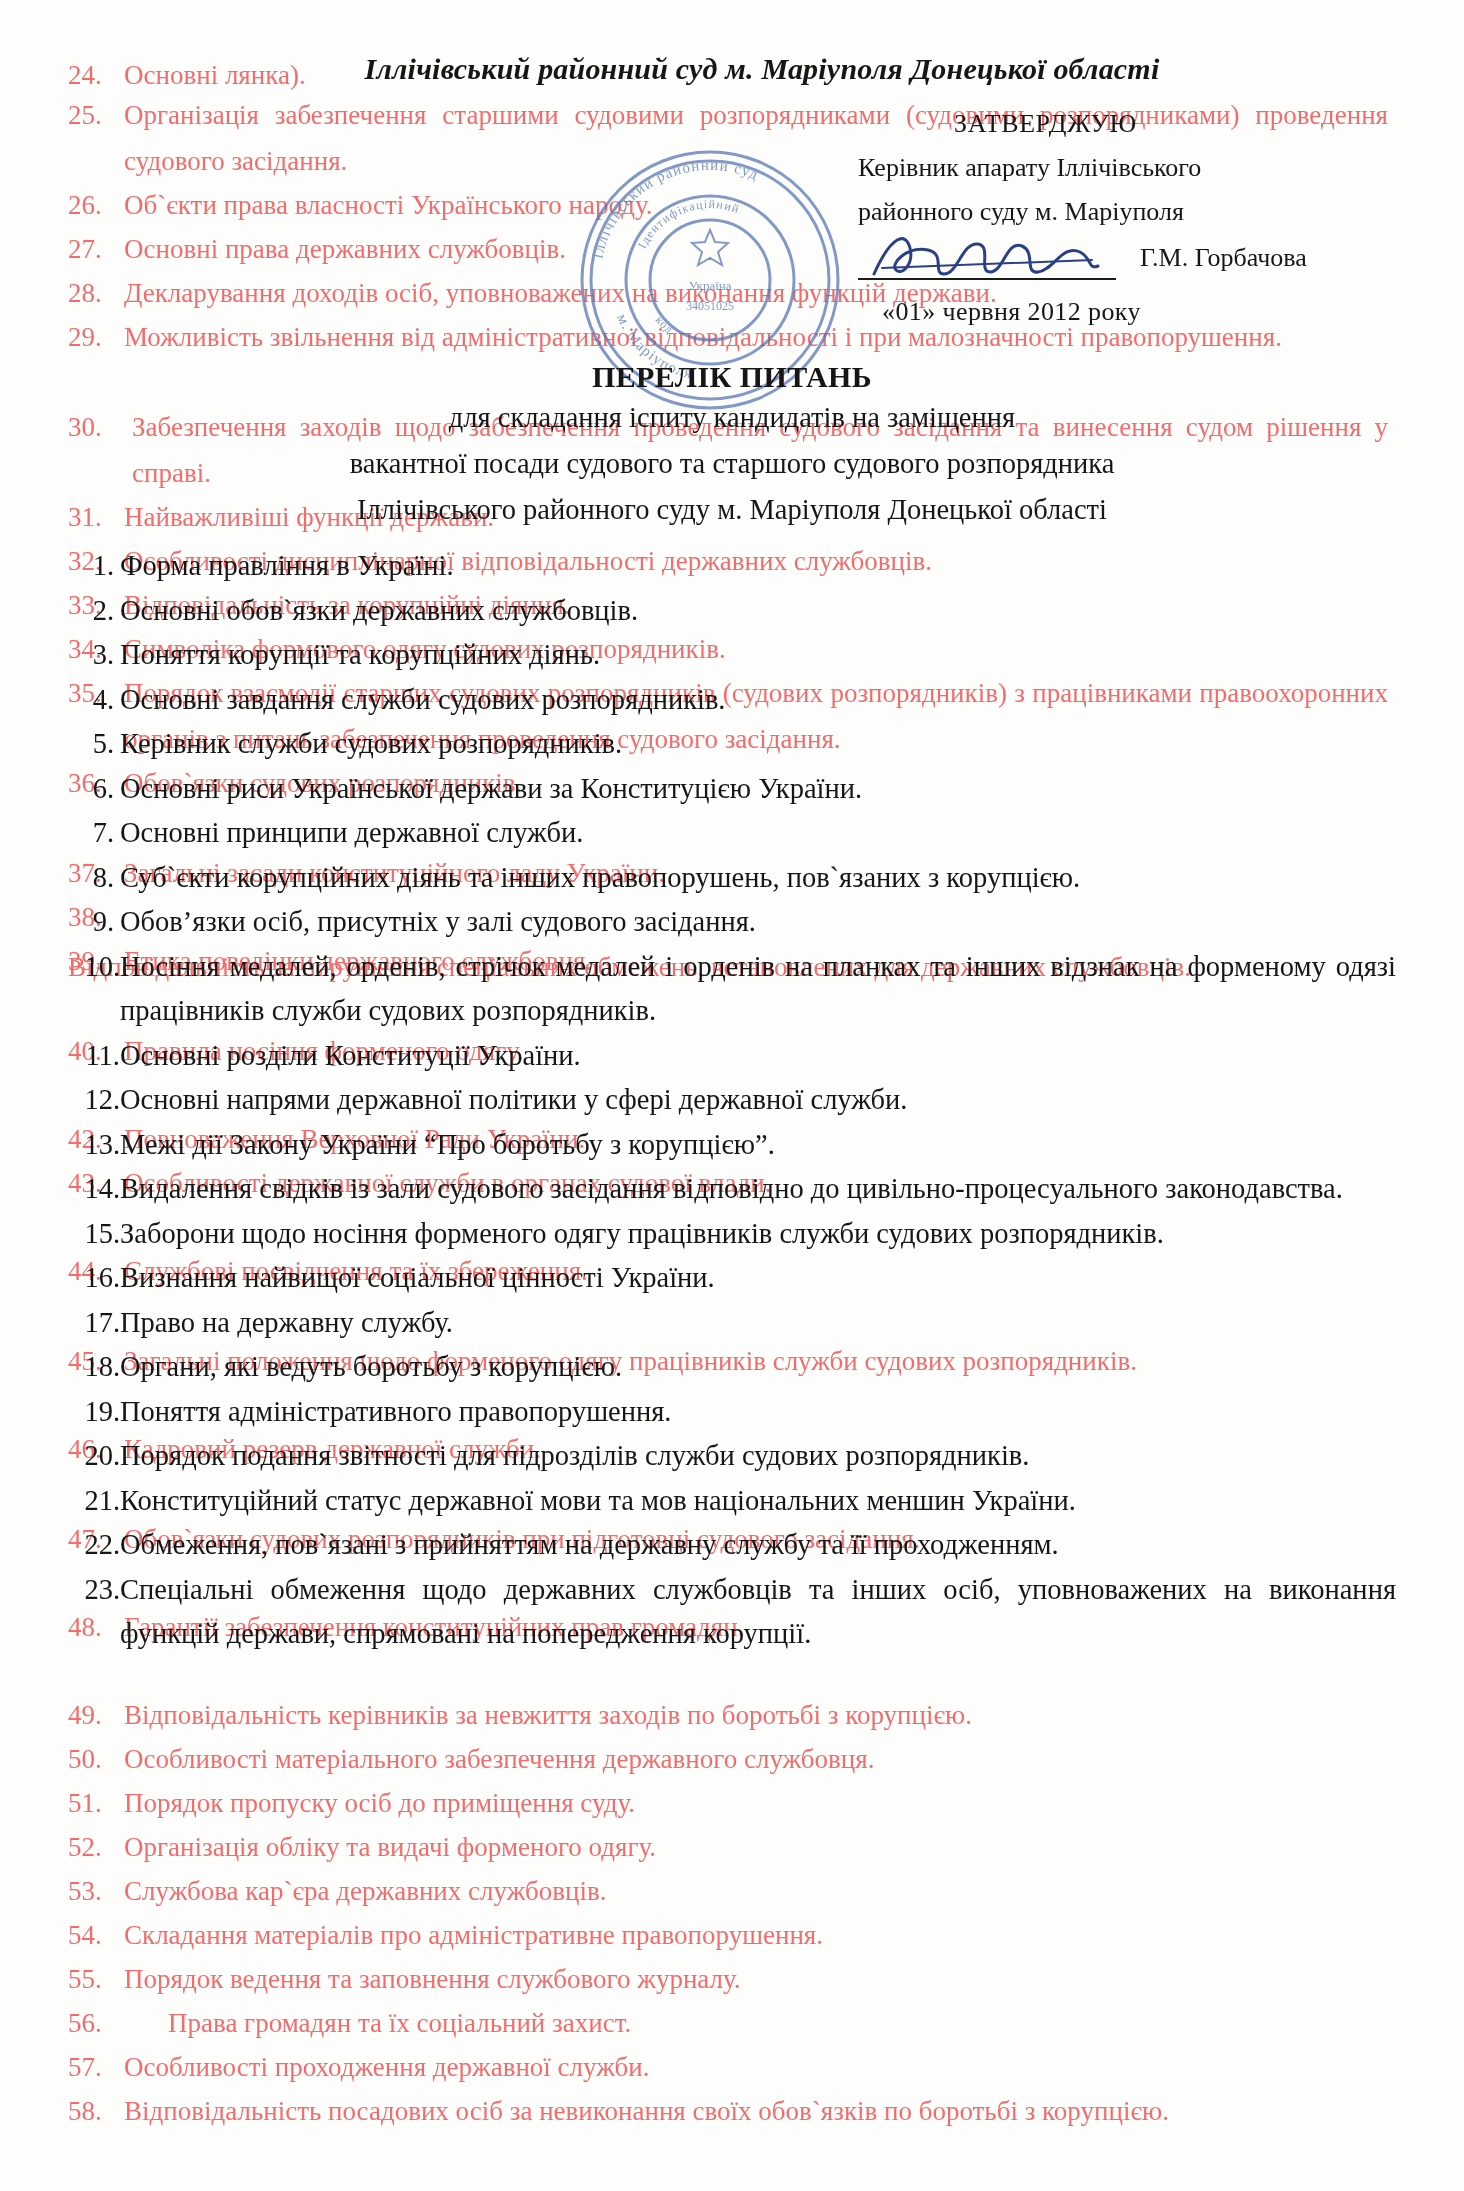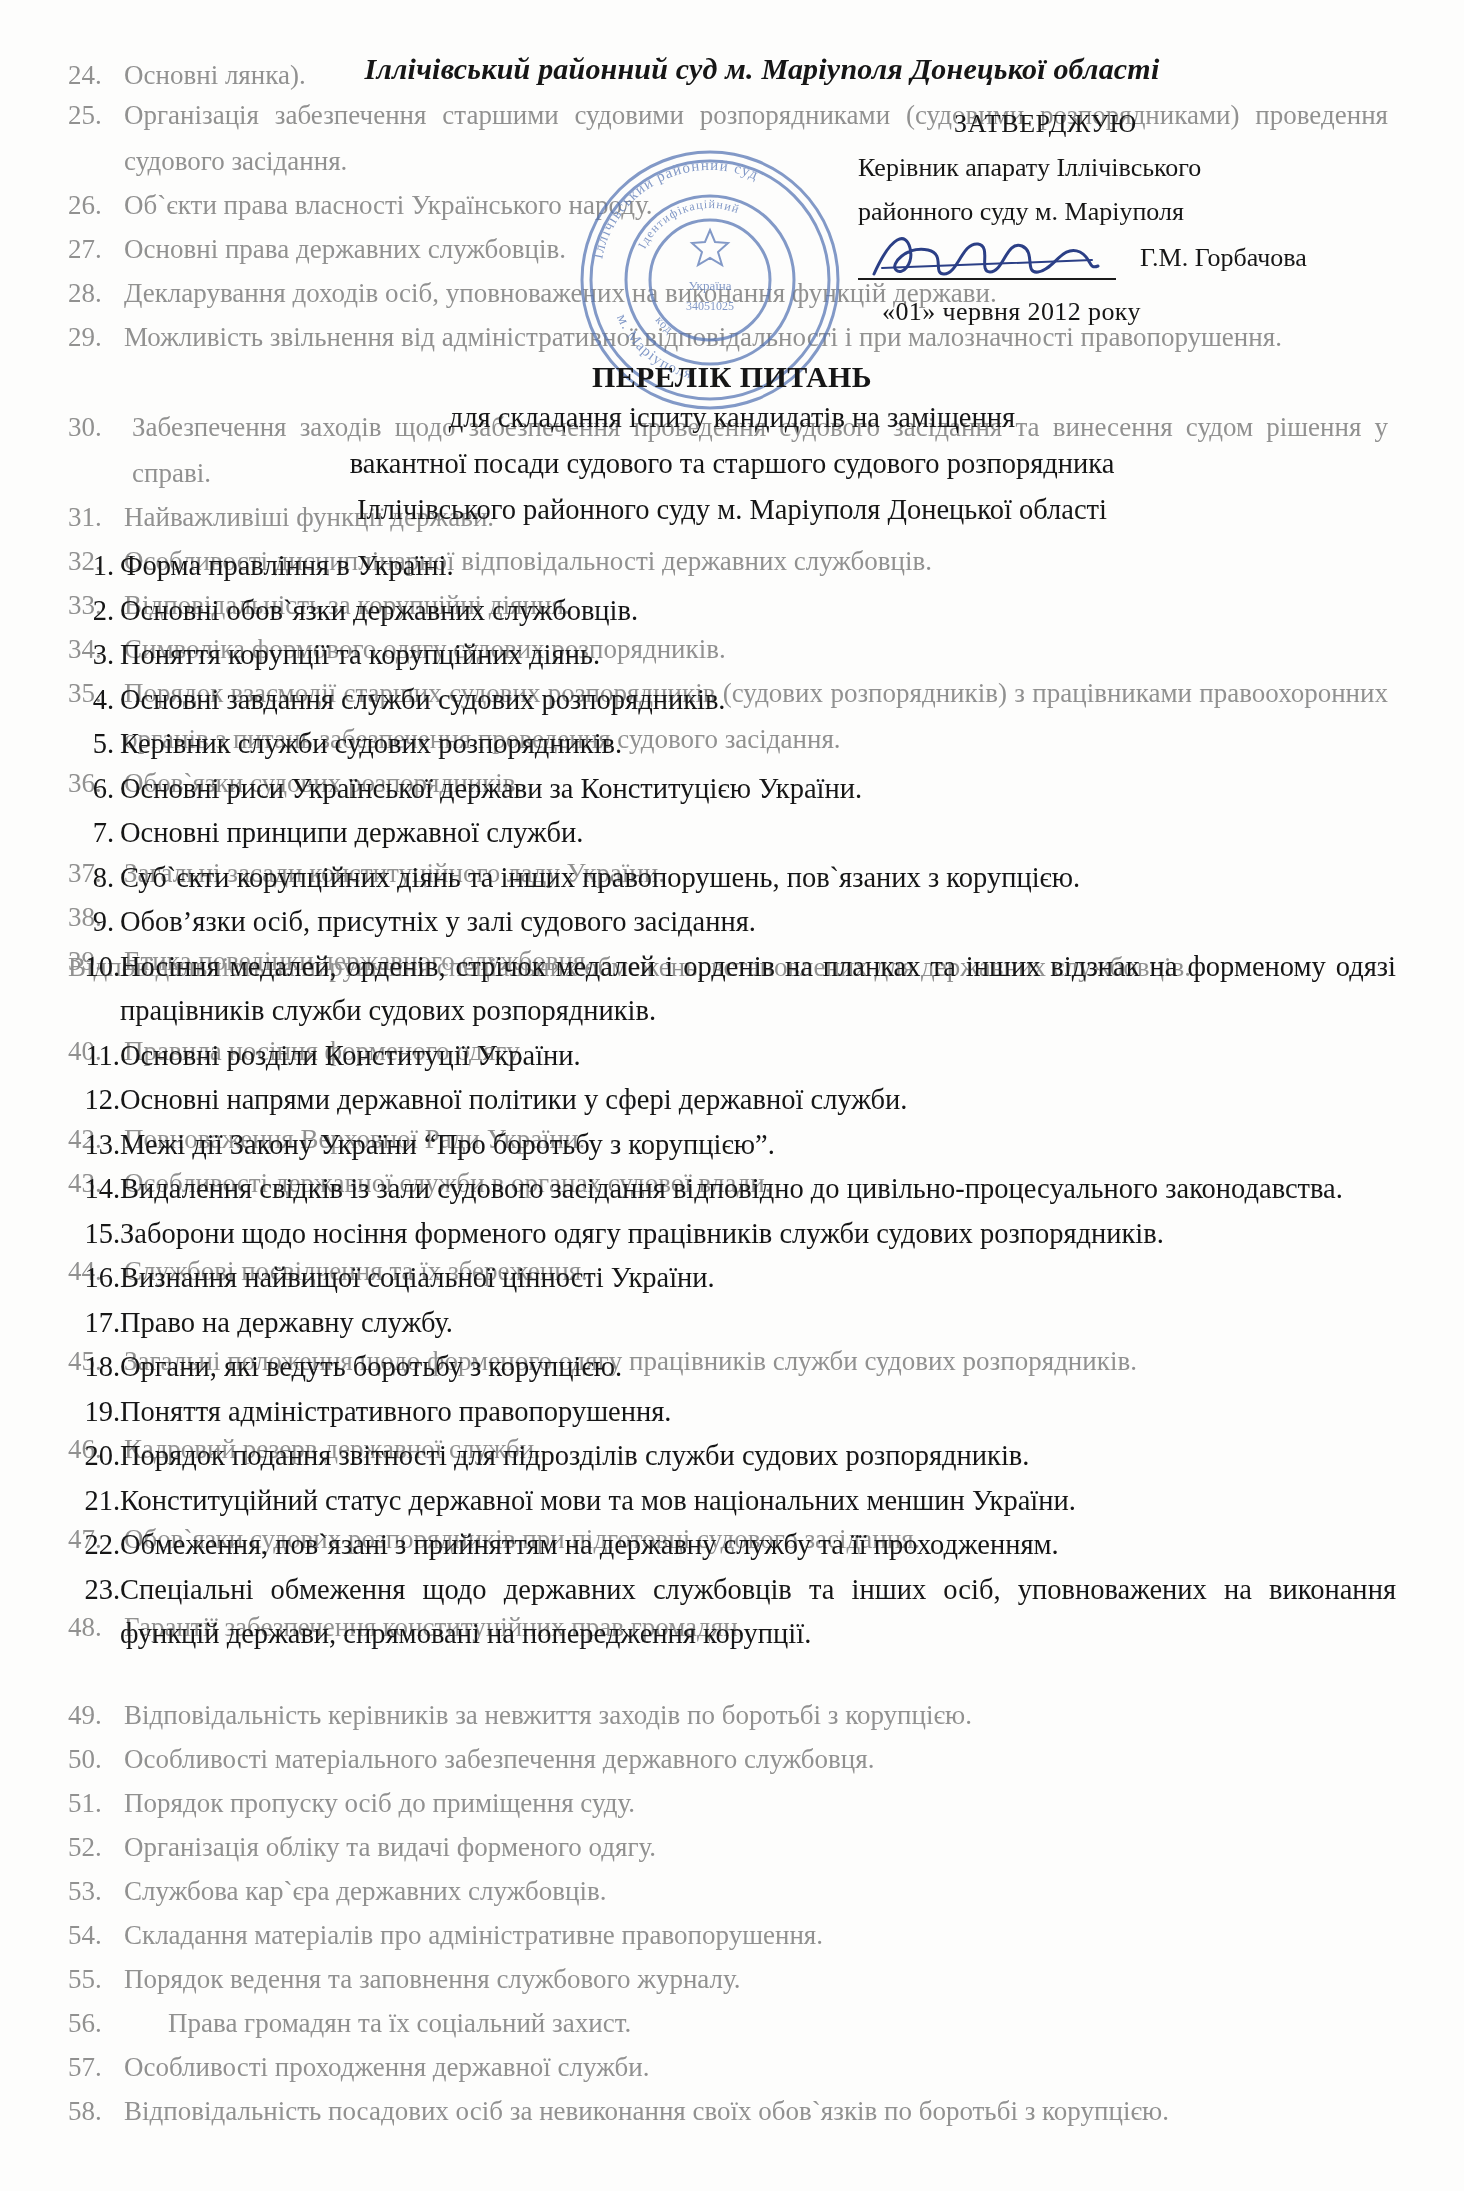--- a/index.html
+++ b/index.html
@@ -18,21 +18,21 @@
     height: 2191px;
     overflow: hidden;
     background: #fdfdfc;
   }
 
   
   .ghost-layer {
     position: absolute;
     inset: 0;
     pointer-events: none;
-    color: #737373;
+    color: #ef4444;
     opacity: 0.78;
     font-size: 27px;
     line-height: 46px;
     font-family: "Liberation Serif", serif;
   }
   .ghost-item {
     position: absolute;
     display: flex;
     gap: 4px;
     width: 1320px;

